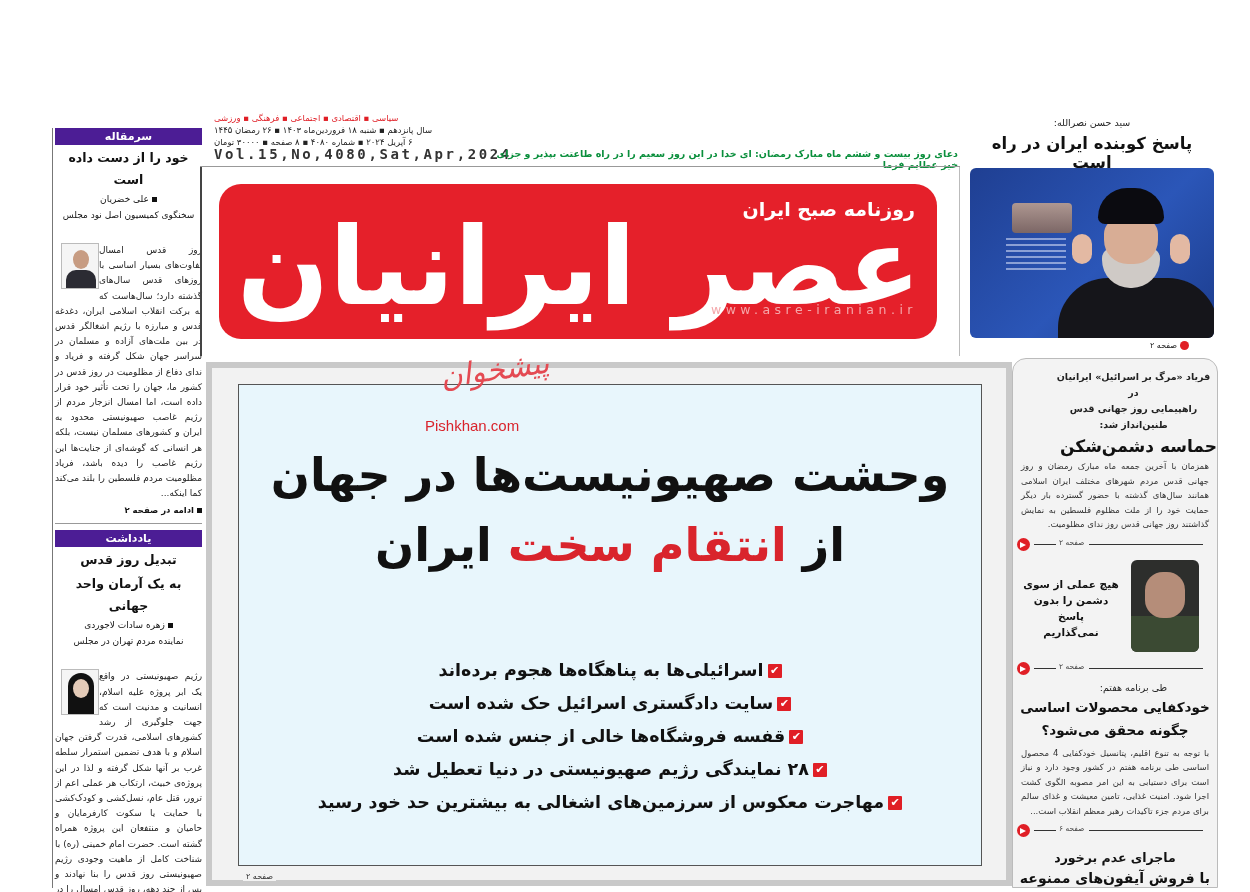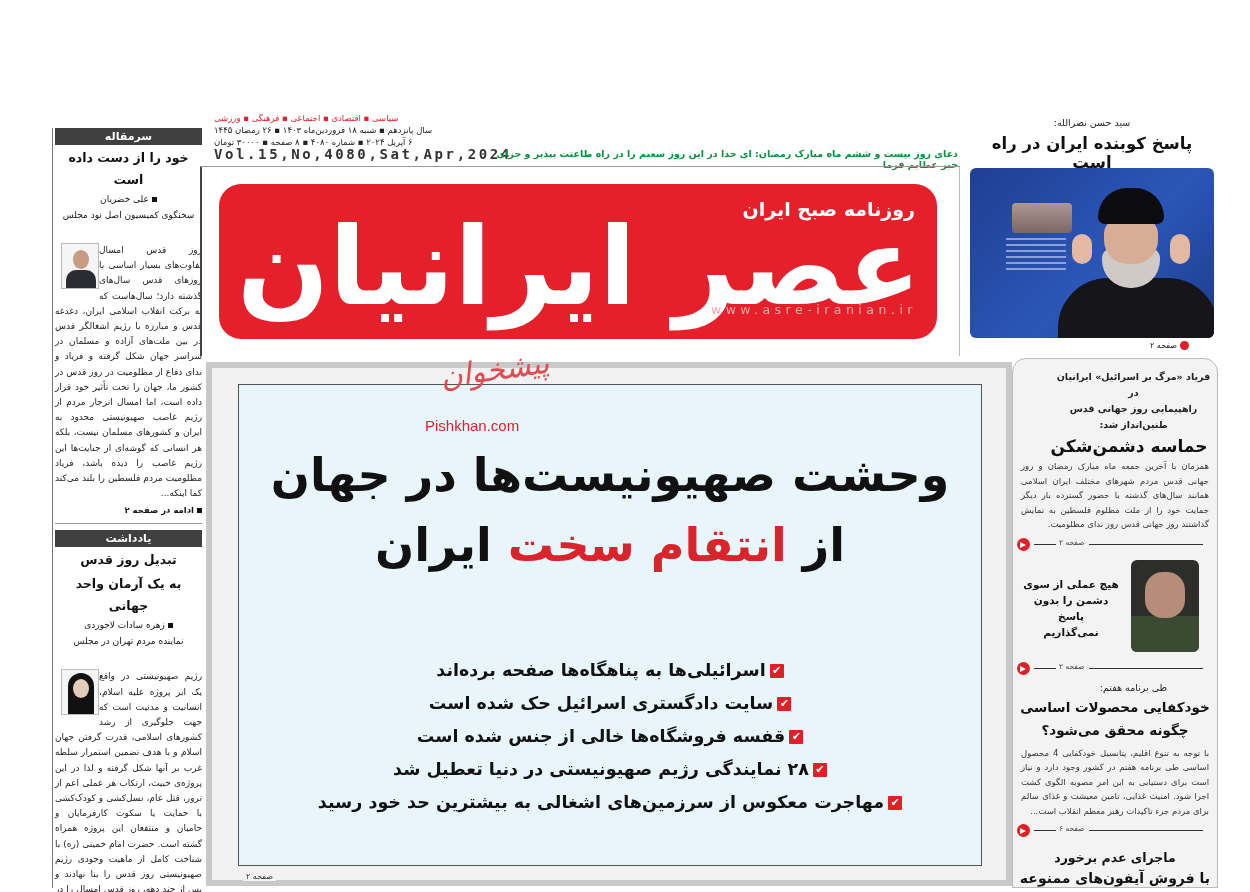--- a/index.html
+++ b/index.html
@@ -1,21 +1,21 @@
 <!DOCTYPE html>
 <html><head>
 <meta charset="utf-8">
 <style>
   * { box-sizing: border-box; margin: 0; padding: 0; }
   html, body { width: 1250px; height: 892px; background: #ffffff; overflow: hidden; }
   body { position: relative; font-family: "DejaVu Sans", sans-serif; color: #111; direction: rtl; }
 
   
   .left-col { position: absolute; left: 52px; top: 128px; width: 150px; height: 760px; border-left: 1px solid #777; padding-left: 2px; }
-  .sec-bar { background: #404040; color: #fff; font-weight: bold; font-size: 11px; text-align: center; height: 17px; line-height: 17px; }
+  .sec-bar { background: #4c1d95; color: #fff; font-weight: bold; font-size: 11px; text-align: center; height: 17px; line-height: 17px; }
   .lc-title { font-weight: bold; font-size: 12.5px; text-align: center; line-height: 22px; margin-top: 2px; }
   .lc-author { font-size: 9px; text-align: center; line-height: 16px; }
   .lc-author .sq { display: inline-block; width: 5px; height: 5px; background: #111; margin-left: 3px; vertical-align: middle; }
   .lc-body { font-size: 9px; line-height: 15.2px; text-align: justify; margin-top: 20px; color: #222; }
   .lc-photo { float: left; width: 38px; height: 46px; margin: 0 0 4px 6px; border: 1px solid #bbb; background: #f5f5f5; position: relative; overflow: hidden; }
   .lc-photo .head { position: absolute; left: 11px; top: 6px; width: 16px; height: 19px; border-radius: 50%; background: #c79c82; }
   .lc-photo .suit { position: absolute; left: 4px; top: 26px; width: 30px; height: 22px; border-radius: 10px 10px 0 0; background: #2b2b33; }
   .lc-photo.f .head { background: #e4cbb8; top: 9px; }
   .lc-photo.f .veil { position: absolute; left: 6px; top: 3px; width: 26px; height: 44px; border-radius: 13px 13px 2px 2px; background: #111; }
   .lc-more { font-size: 8.5px; font-weight: bold; margin-top: 4px; }
@@ -57,21 +57,21 @@
   .headline { position: absolute; left: 238px; top: 440px; width: 744px; text-align: center; font-weight: bold; font-size: 46px; line-height: 70px; color: #111; letter-spacing: -1px; }
   .headline .hl-red { color: #d9242c; }
   .bullets { position: absolute; left: 238px; top: 654px; width: 744px; text-align: center; }
   .bullet { font-size: 17.5px; font-weight: bold; line-height: 33px; color: #111; }
   .chk { display: inline-block; width: 14px; height: 14px; background: #e01f26; color: #fff; font-size: 11px; line-height: 14px; text-align: center; margin-left: 4px; vertical-align: middle; border-radius: 1px; }
   .main-page { position: absolute; left: 243px; top: 872px; font-size: 8px; color: #333; background: #f2f2f2; padding: 0 3px; }
 
   
   .right-col { position: absolute; left: 1012px; top: 358px; width: 206px; height: 530px; border: 1px solid #bbb; border-radius: 14px 14px 0 0; background: #f3f3f3; }
   .rc-kicker { font-size: 9.5px; font-weight: bold; text-align: center; line-height: 16px; color: #222; padding-left: 37px; }
-  .rc-title-l { font-size: 17px; font-weight: bold; text-align: center; line-height: 26px; padding-left: 28px; }
+  .rc-title-l { font-size: 17px; font-weight: bold; text-align: right; line-height: 26px; padding-left: 28px; }
   .rc-title-m { font-size: 13.5px; font-weight: bold; text-align: center; line-height: 23px; }
   .rc-body { font-size: 8.5px; line-height: 14.5px; text-align: justify; color: #333; padding: 0 8px; }
   .rc-link { position: relative; height: 14px; margin: 6px 4px 4px; }
   .rc-link .arrow { position: absolute; left: 0; top: 0; width: 13px; height: 13px; border-radius: 50%; background: #e01f26; }
   .rc-link .arrow::after { content: ""; position: absolute; left: 3px; top: 4px; border-left: 6px solid #fff; border-top: 3px solid transparent; border-bottom: 3px solid transparent; }
   .rc-link .line1 { position: absolute; left: 17px; top: 6px; width: 22px; height: 1px; background: #333; }
   .rc-link .pg { position: absolute; left: 42px; top: 0; font-size: 7.5px; color: #444; direction: rtl; }
   .rc-link .line2 { position: absolute; left: 72px; top: 6px; right: 10px; height: 1px; background: #333; }
   .rc-quote { position: relative; height: 100px; }
   .rc-quote-photo { position: absolute; right: 18px; top: 4px; width: 68px; height: 92px; border-radius: 6px; overflow: hidden; background: #2d2e2c; }
@@ -150,21 +150,21 @@
 <div class="headline">
   <div>وحشت صهیونیست‌ها در جهان</div>
   <div>
     <span>از</span>
     <span class="hl-red">انتقام سخت</span>
     <span>ایران</span>
   </div>
 </div>
 
 <div class="bullets">
-  <div class="bullet"><span class="chk">✔</span><span>اسرائیلی‌ها به پناهگاه‌ها صفحه برده‌اند</span></div>
+  <div class="bullet"><span class="chk">✔</span><span>اسرائیلی‌ها به پناهگاه‌ها هجوم برده‌اند</span></div>
   <div class="bullet"><span class="chk">✔</span><span>سایت دادگستری اسرائیل حک شده است</span></div>
   <div class="bullet"><span class="chk">✔</span><span>قفسه فروشگاه‌ها خالی از جنس شده است</span></div>
   <div class="bullet"><span class="chk">✔</span><span>۲۸ نمایندگی رژیم صهیونیستی در دنیا تعطیل شد</span></div>
   <div class="bullet"><span class="chk">✔</span><span>مهاجرت معکوس از سرزمین‌های اشغالی به بیشترین حد خود رسید</span></div>
 </div>
 <div class="main-page">صفحه ۲</div>
 
 <div class="right-col">
   <div style="height:10px"></div>
   <div class="rc-kicker">فریاد «مرگ بر اسرائیل» ایرانیان در</div>

